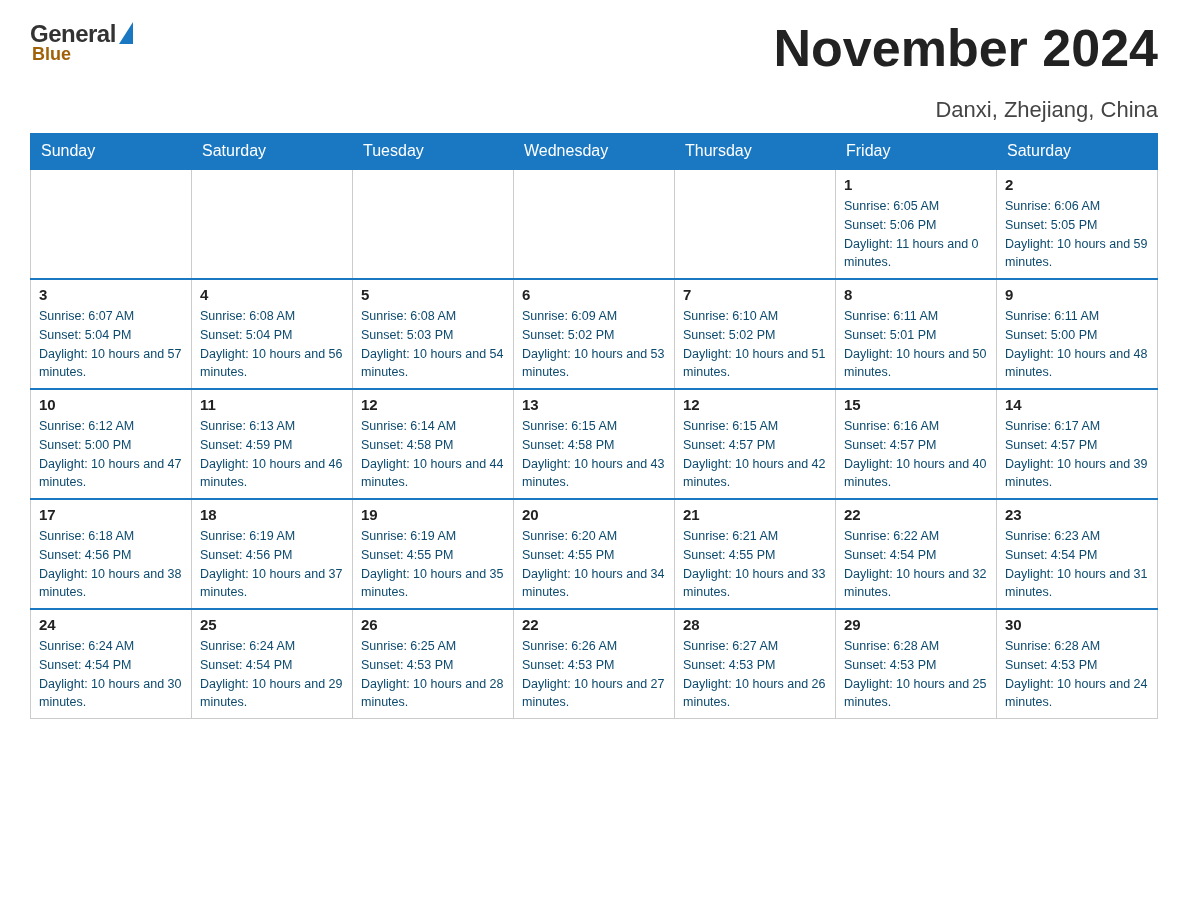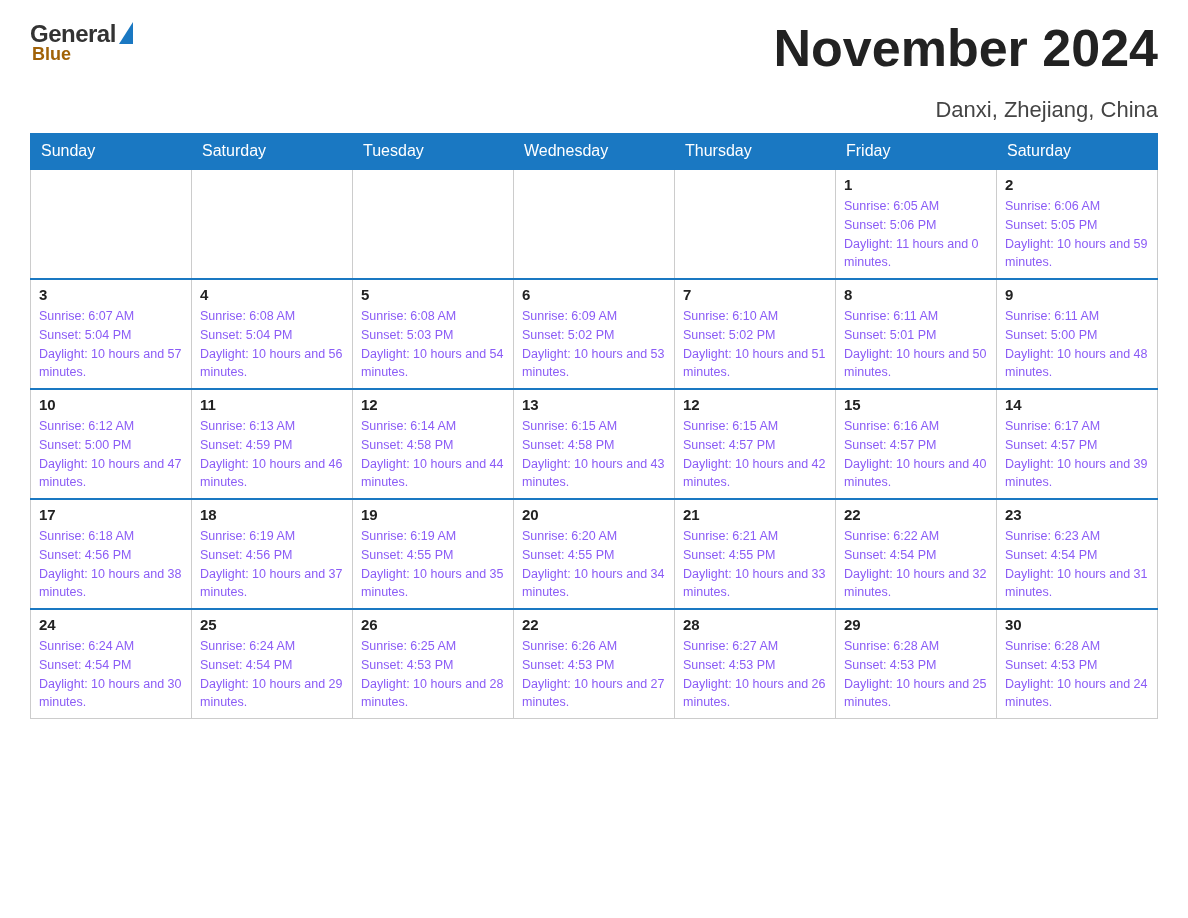--- a/index.html
+++ b/index.html
@@ -91,21 +91,21 @@
     }
     .day-num {
       font-size: 15px;
       font-weight: bold;
       color: #222;
       margin-bottom: 4px;
       display: block;
     }
     .day-info {
       font-size: 12.5px;
-      color: #8b5cf6;
+      color: #0c4a6e;
       line-height: 1.5;
     }
     .empty-cell {
       background: #f9f9f9;
     }
   </style>
 </head>
 <body>
 
 <div class="header">

